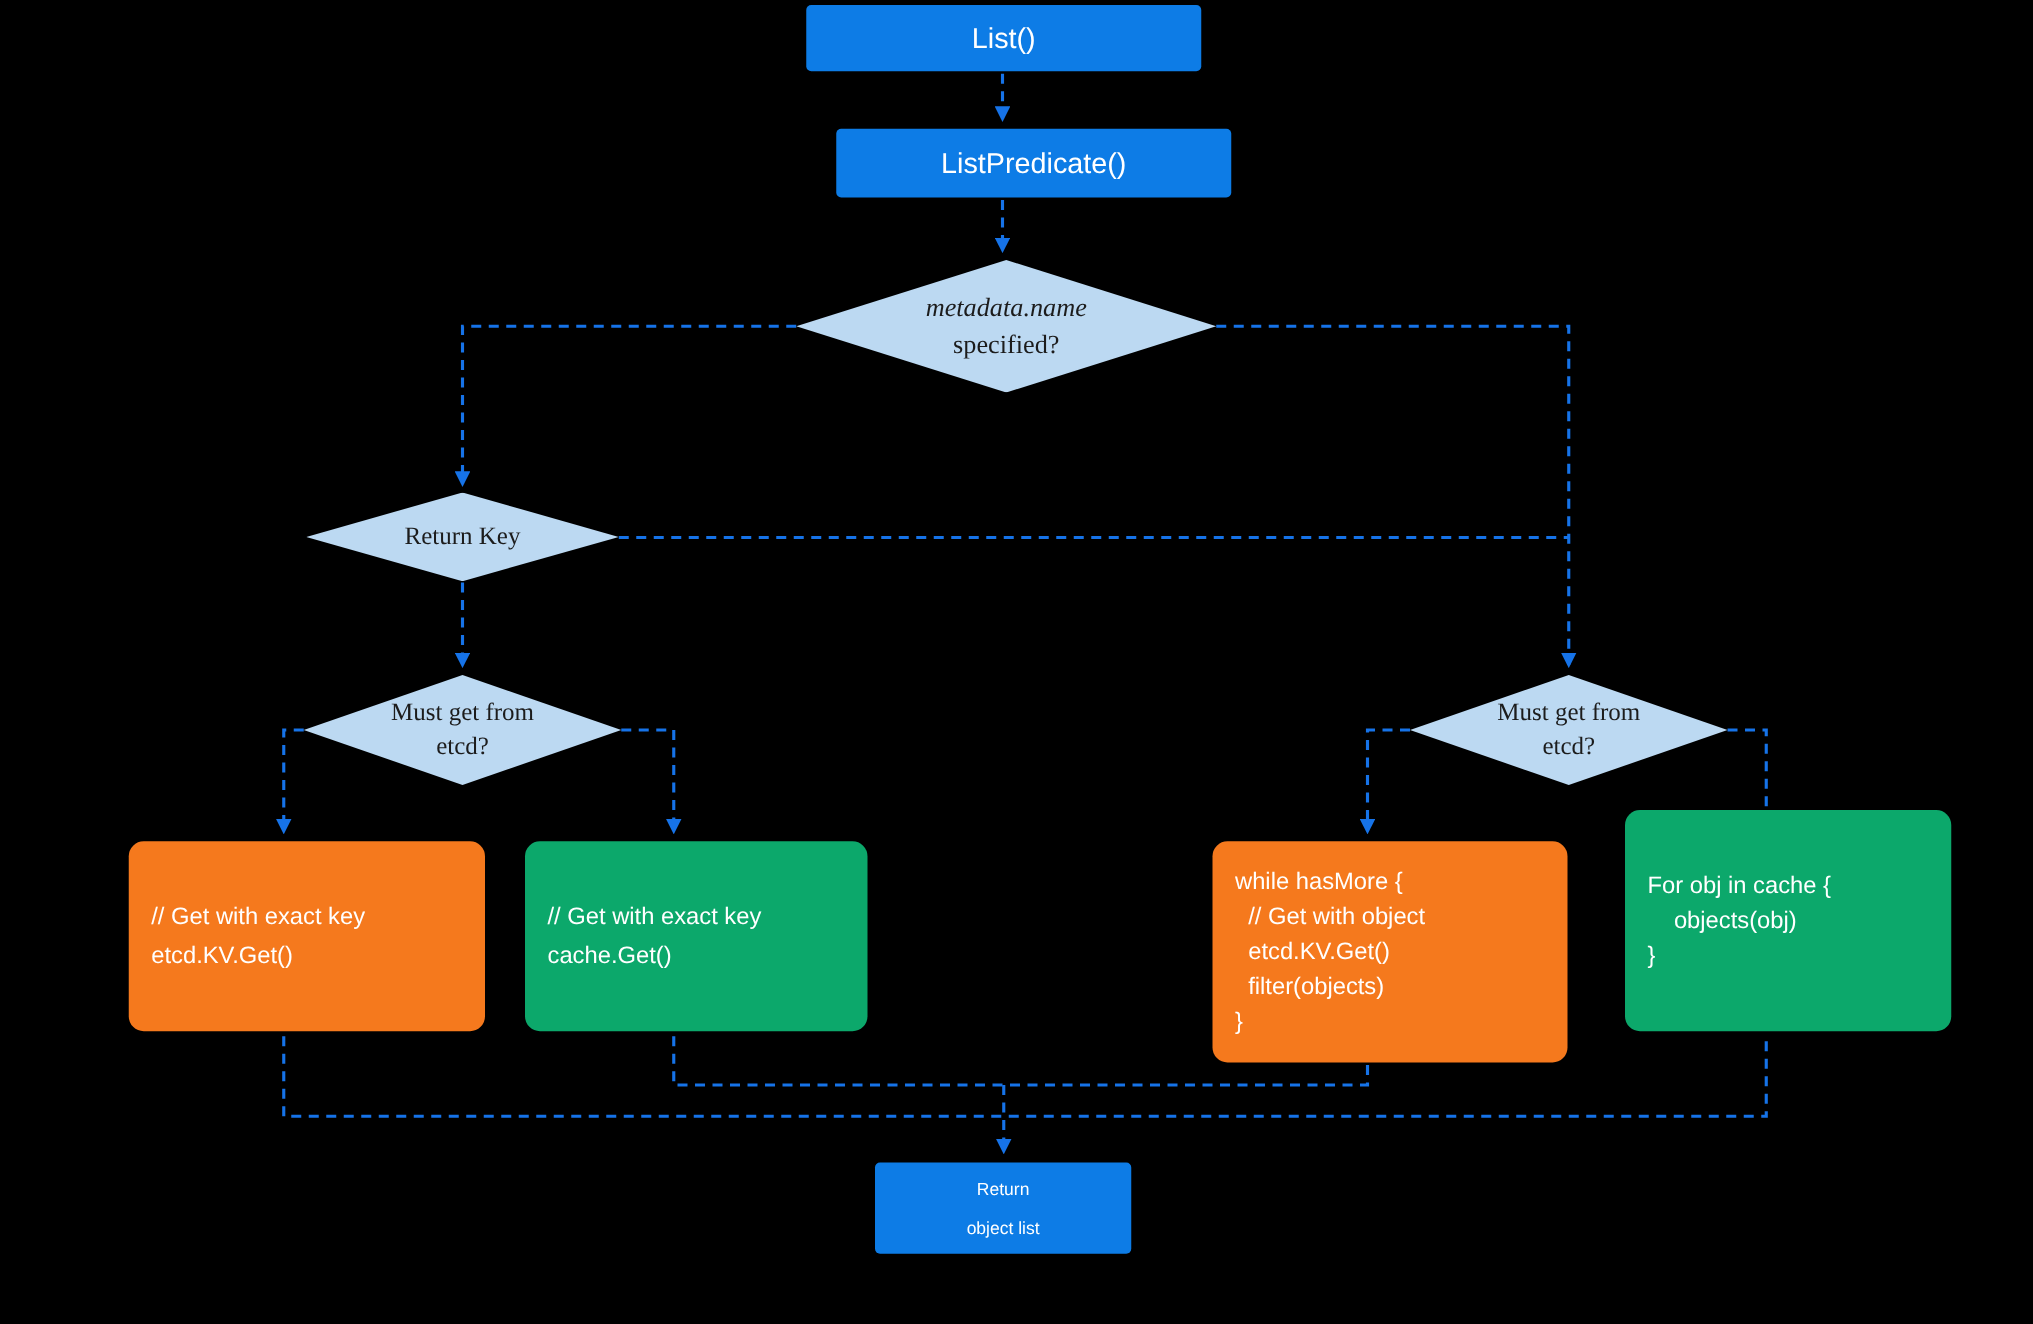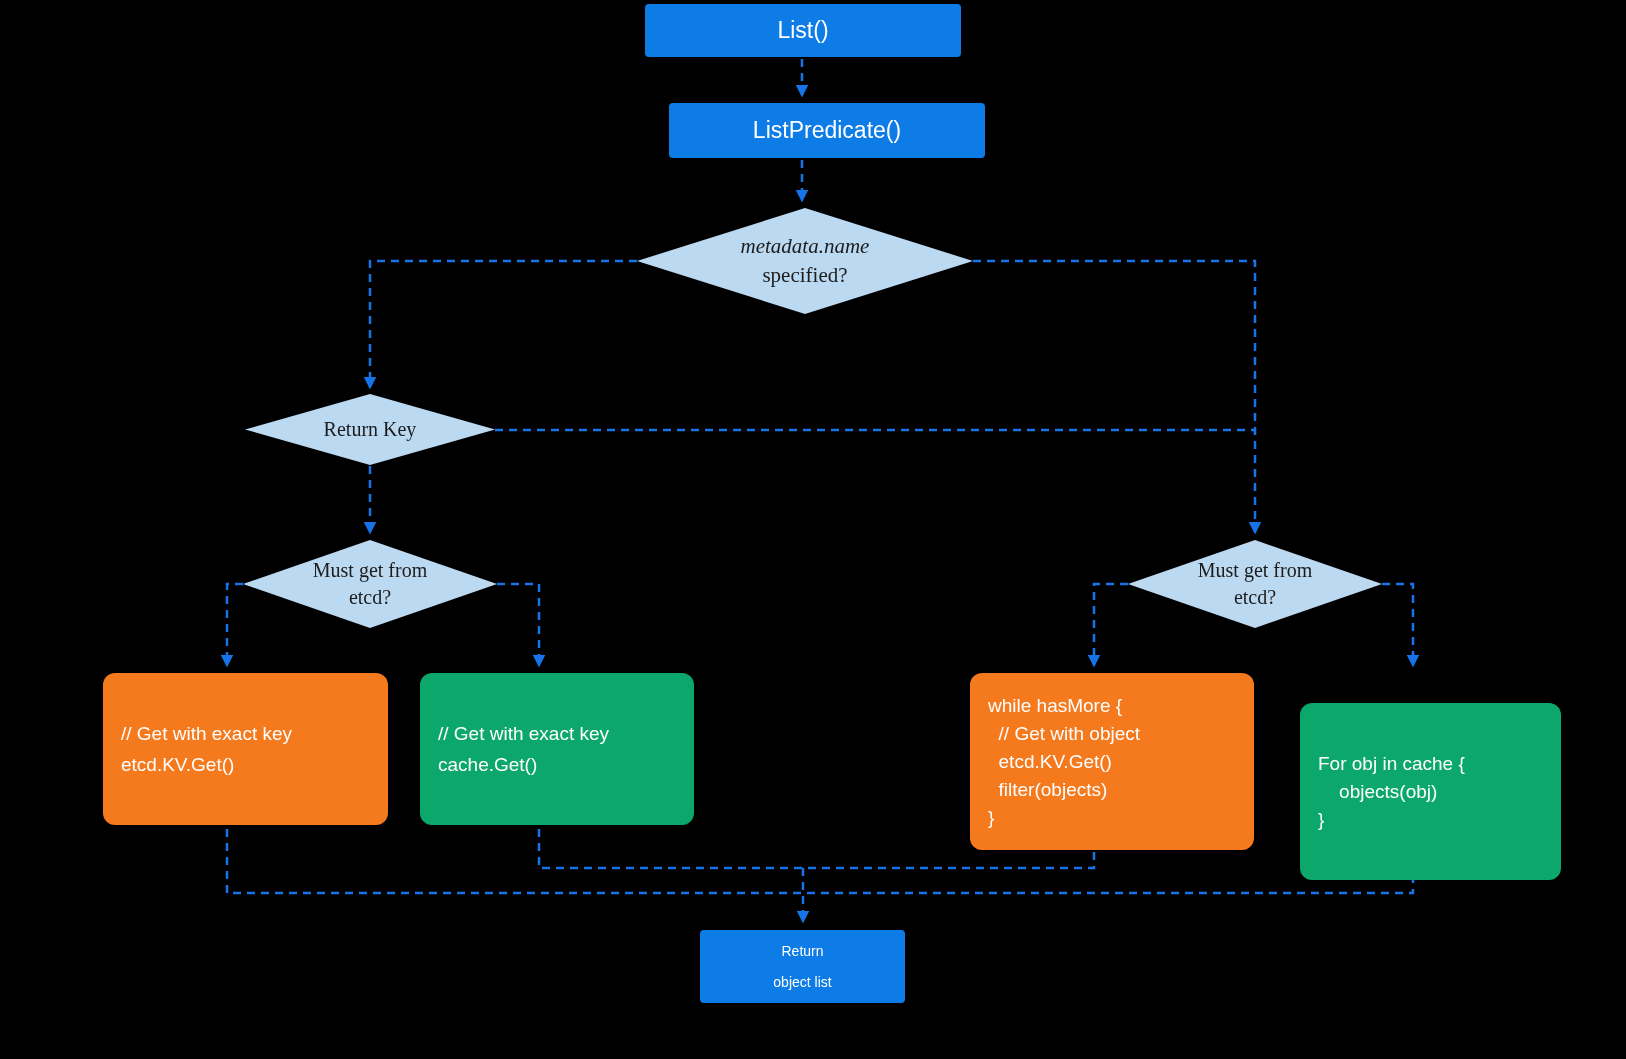--- a/index.html
+++ b/index.html
@@ -37,21 +37,21 @@
 
   .codebox{
     flex-direction:column;align-items:flex-start;justify-content:center;
     font-size:19px;line-height:28px;padding:12px 18px;
     border-radius:12px;
   }
   .codebox .code-line{white-space:pre;}
   #node-etcd-exact{left:103px;top:673px;width:249px;height:128px;line-height:31px;}
   #node-cache-exact{left:420px;top:673px;width:238px;height:128px;line-height:31px;}
   #node-etcd-prefix{left:970px;top:673px;width:248px;height:153px;}
-  #node-cache-loop{left:1300px;top:703px;width:225px;height:153px;}
+  #node-cache-loop{left:1300px;top:648px;width:225px;height:153px;}
 
   
   .diamond{
     position:absolute;background:#bcd9f2;
     clip-path:polygon(50% 0,100% 50%,50% 100%,0 50%);
     display:flex;flex-direction:column;align-items:center;justify-content:center;
     font-family:"Liberation Serif",serif;color:#1c1c1c;
     text-align:center;font-size:20px;line-height:27px;
   }
   #diamond-metadata{left:637px;top:208px;width:336px;height:106px;font-size:21px;line-height:29px;}

